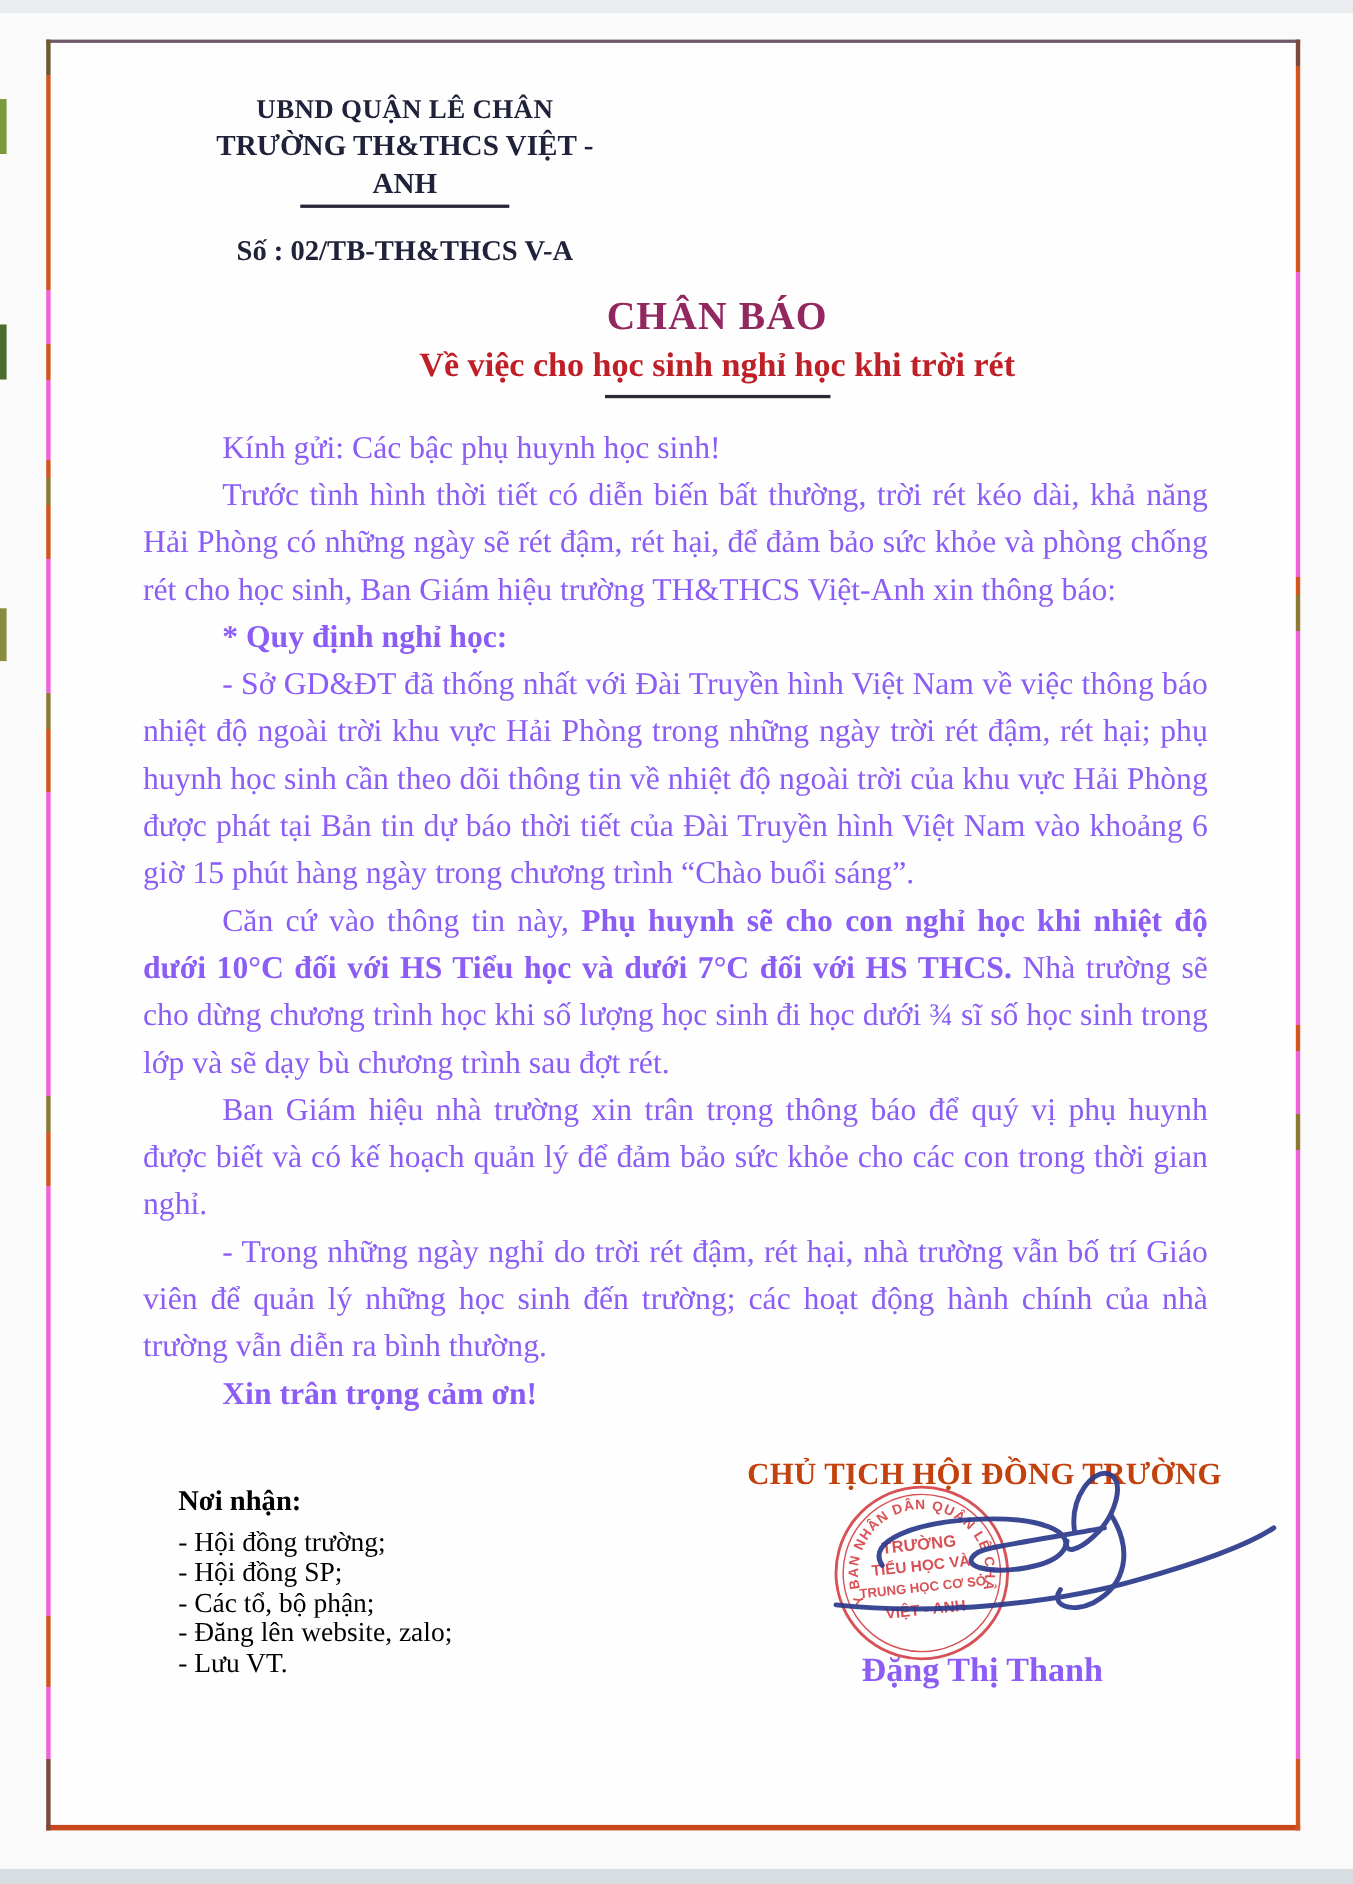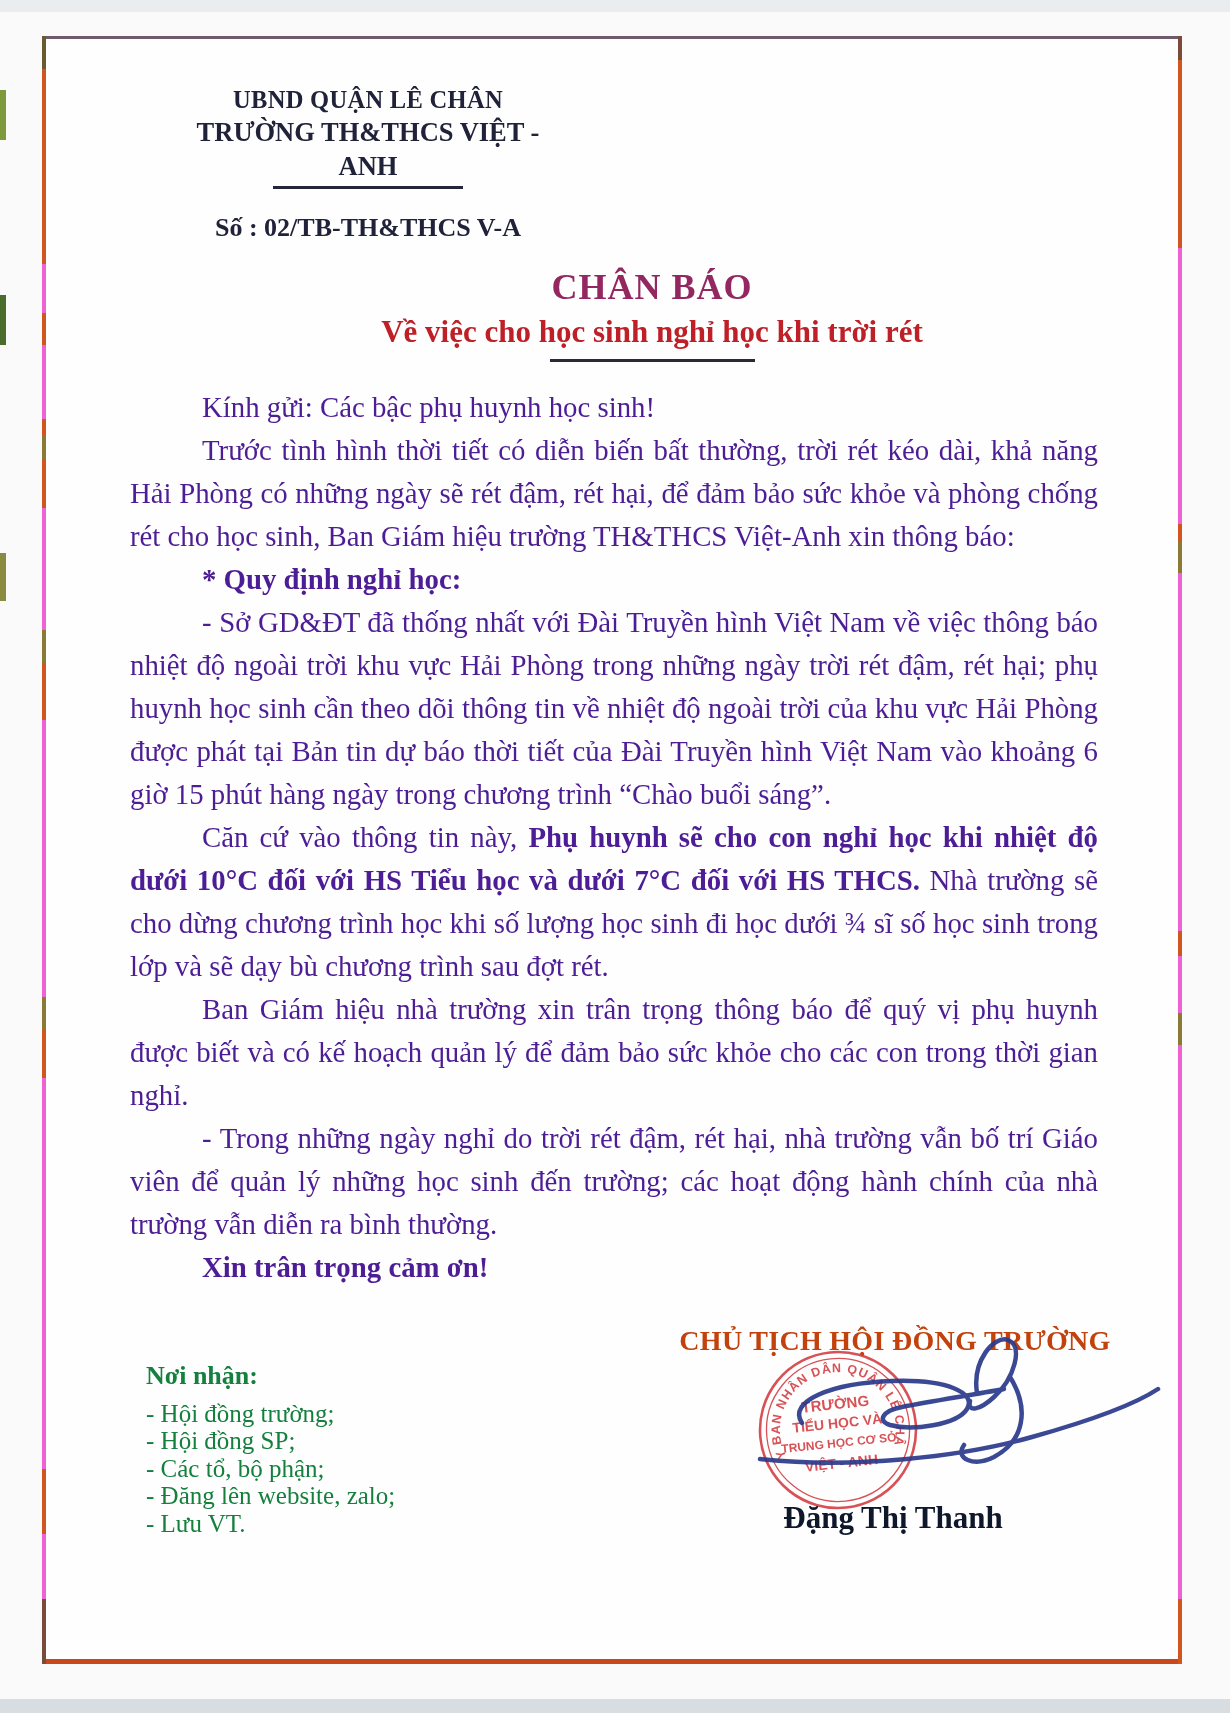--- a/index.html
+++ b/index.html
@@ -48,32 +48,32 @@
   .doc-number { font-size:26px; font-weight:bold; margin-top:24px; }
   .hr1 { font-size:24.5px; line-height:31px; font-weight:bold; }
   .hr2 { font-size:28px;  line-height:36px; font-weight:bold; }
   .date-line { font-size:26px; font-style:italic; font-weight:bold; margin-top:14px; }
 
   .title-block { text-align:center; transform:translateX(38px); }
   .doc-title { margin-top:24px; font-size:36px; line-height:40px; font-weight:bold; color:#93275f; letter-spacing:1px; }
   .doc-subtitle { margin-top:7px; font-size:31px; line-height:36px; font-weight:bold; color:#bf2027; }
   .subtitle-underline { width:205px; height:3.5px; background:#2a2a36; margin:9px auto 0 auto; }
 
-  .body-text { margin-top:24px; font-size:28.8px; line-height:43px; color:#4c1d95; }
+  .body-text { margin-top:24px; font-size:28.8px; line-height:43px; color:#8b5cf6; }
   .body-text p { margin:0; text-indent:72px; text-align:justify; }
   .body-text p.no-justify { text-align:left; }
 
   .signer-title { position:absolute; left:618px; top:1289px; width:470px; text-align:center;
                   font-size:28px; font-weight:bold; color:#c2410c; letter-spacing:.3px; }
-  .recipients { position:absolute; left:104px; top:1315px; font-size:25px; line-height:27.5px; color:#15803d;margin-top:11px; }
+  .recipients { position:absolute; left:120px; top:1315px; font-size:25px; line-height:27.5px; color:#000000; }
   .recipients .rlabel { font-weight:bold; font-size:26px; margin-bottom:10px; }
   .stamp-svg { position:absolute; left:711px; top:1309px; width:170px; height:170px; transform:rotate(-6deg); opacity:.88; }
   .signature-svg { position:absolute; left:700px; top:1295px; width:420px; height:150px; }
   .signer-name { position:absolute; left:701px; top:1464px; width:300px; text-align:center;
-                 font-size:31px; font-weight:bold; color:#0f172a; }
+                 font-size:31px; font-weight:bold; color:#8b5cf6; }
 </style>
 </head>
 <body>
 
 <div class="strip-top"></div>
 <div class="strip-bottom"></div>
 <div class="speck s1"></div>
 <div class="speck s2"></div>
 <div class="speck s3"></div>
 

